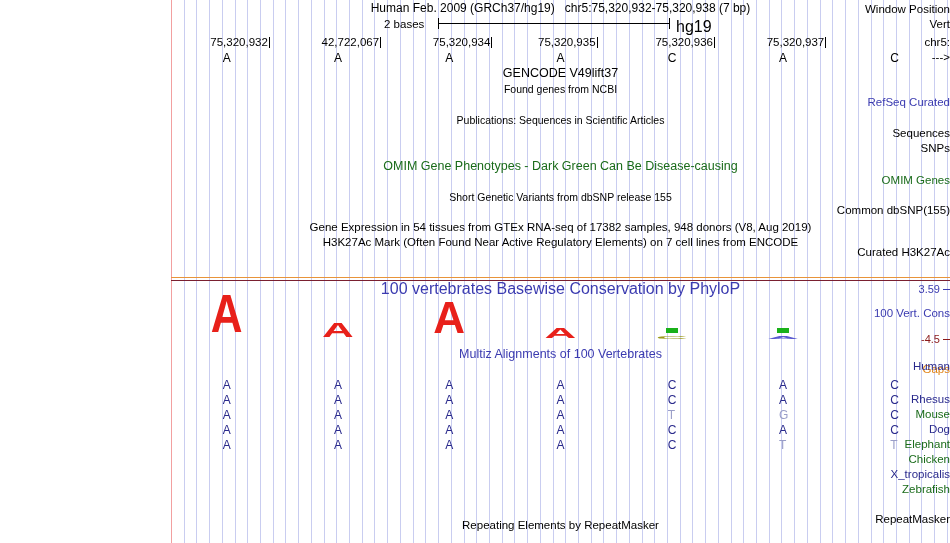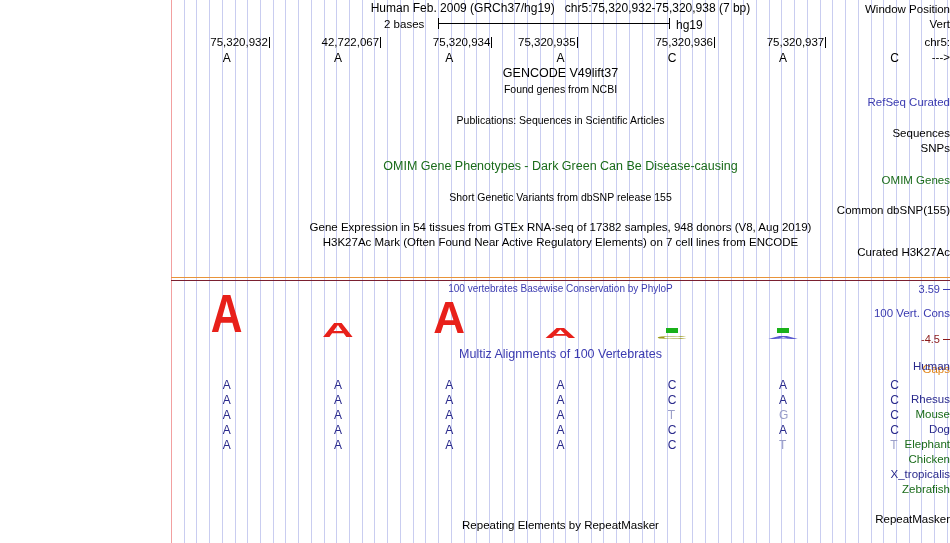--- a/index.html
+++ b/index.html
@@ -164,46 +164,46 @@
 <div class="ctr hdr-title" style="top:2px">
   <span>Human Feb. 2009 (GRCh37/hg19)</span>&nbsp;&nbsp;&nbsp;<span>chr5:75,320,932-75,320,938 (7 bp)</span>
 </div>
 
 <div class="abs" style="left:384px;top:18px;font-size:11.5px">2 bases</div>
 <div class="scalebar" style="left:438px;top:18px;width:232px">
   <div class="bar"></div>
   <div class="cap" style="left:0"></div>
   <div class="cap" style="right:0"></div>
 </div>
-<div class="abs" style="left:676px;top:18px;font-size:12px">hg19</div>
+<div class="abs" style="left:676px;top:18px;font-size:16px">hg19</div>
 
 <div id="ruler">
     <div class="coord" style="left:210.28571428571428px;top:36px"><span>75,320,932</span><span class="tick"></span></div>
     <div class="coord" style="left:321.57142857142856px;top:36px"><span>42,722,067</span><span class="tick"></span></div>
     <div class="coord" style="left:432.8571428571429px;top:36px"><span>75,320,934</span><span class="tick"></span></div>
-    <div class="coord" style="left:518px;top:36px"><span>75,320,935</span><span class="tick"></span></div>
+    <div class="coord" style="left:538px;top:36px"><span>75,320,935</span><span class="tick"></span></div>
     <div class="coord" style="left:655.4285714285714px;top:36px"><span>75,320,936</span><span class="tick"></span></div>
     <div class="coord" style="left:766.7142857142858px;top:36px"><span>75,320,937</span><span class="tick"></span></div>
     <div class="base" style="left:222.64285714285714px;top:51px">A</div>
     <div class="base" style="left:333.92857142857144px;top:51px">A</div>
     <div class="base" style="left:445.2142857142857px;top:51px">A</div>
     <div class="base" style="left:556.5px;top:51px">A</div>
     <div class="base" style="left:667.7857142857142px;top:51px">C</div>
     <div class="base" style="left:779.0714285714286px;top:51px">A</div>
     <div class="base" style="left:890.3571428571429px;top:51px">C</div>
   </div>
 
 <div class="ctr c-black" style="top:67px;font-size:12.5px">GENCODE V49lift37</div>
 <div class="ctr c-black" style="top:83px;font-size:10.5px">Found genes from NCBI</div>
 <div class="ctr c-black" style="top:114px;font-size:10.5px">Publications: Sequences in Scientific Articles</div>
 <div class="ctr c-green" style="top:160px;font-size:12.5px">OMIM Gene Phenotypes - Dark Green Can Be Disease-causing</div>
 <div class="ctr c-black" style="top:191px;font-size:10.5px">Short Genetic Variants from dbSNP release 155</div>
 <div class="ctr c-black" style="top:221px;font-size:11.5px">Gene Expression in 54 tissues from GTEx RNA-seq of 17382 samples, 948 donors (V8, Aug 2019)</div>
 <div class="ctr c-black" style="top:236px;font-size:11.5px">H3K27Ac Mark (Often Found Near Active Regulatory Elements) on 7 cell lines from ENCODE</div>
-<div class="ctr c-blue" style="top:283px;font-size:10px">100 vertebrates Basewise Conservation by PhyloP</div>
+<div class="ctr c-blue" style="top:283px;font-size:16px">100 vertebrates Basewise Conservation by PhyloP</div>
 <div class="ctr c-blue" style="top:348px;font-size:12.5px">Multiz Alignments of 100 Vertebrates</div>
 <div class="ctr c-black repeatmask-title" style="top:499px">Repeating Elements by RepeatMasker</div>
 
 <div id="consTop"></div>
 <div id="consBot"></div>
 
 <div class="consnum c-blue" style="top:283px"><span>3.59</span><span class="dash"></span></div>
 <div class="consnum c-maroon" style="top:333px"><span>-4.5</span><span class="dash"></span></div>
 
 <div id="cons-plot">

